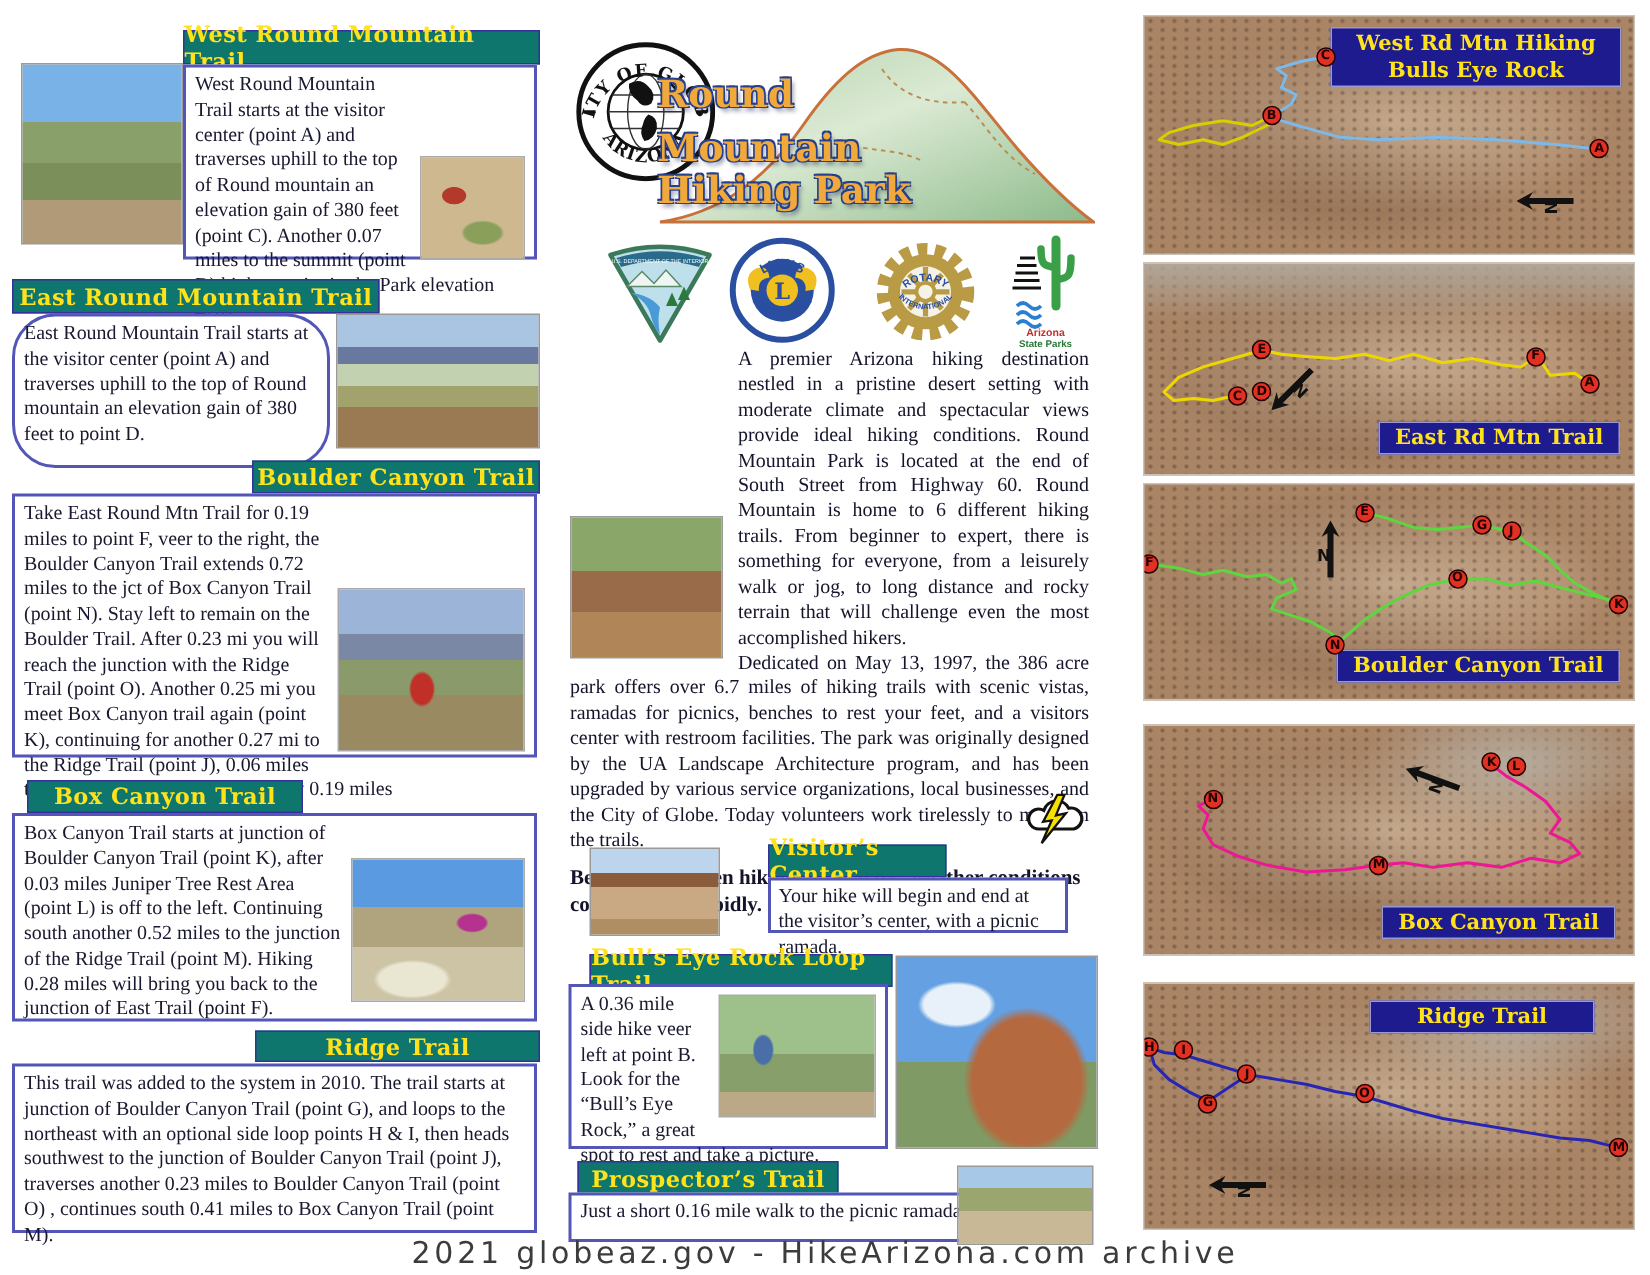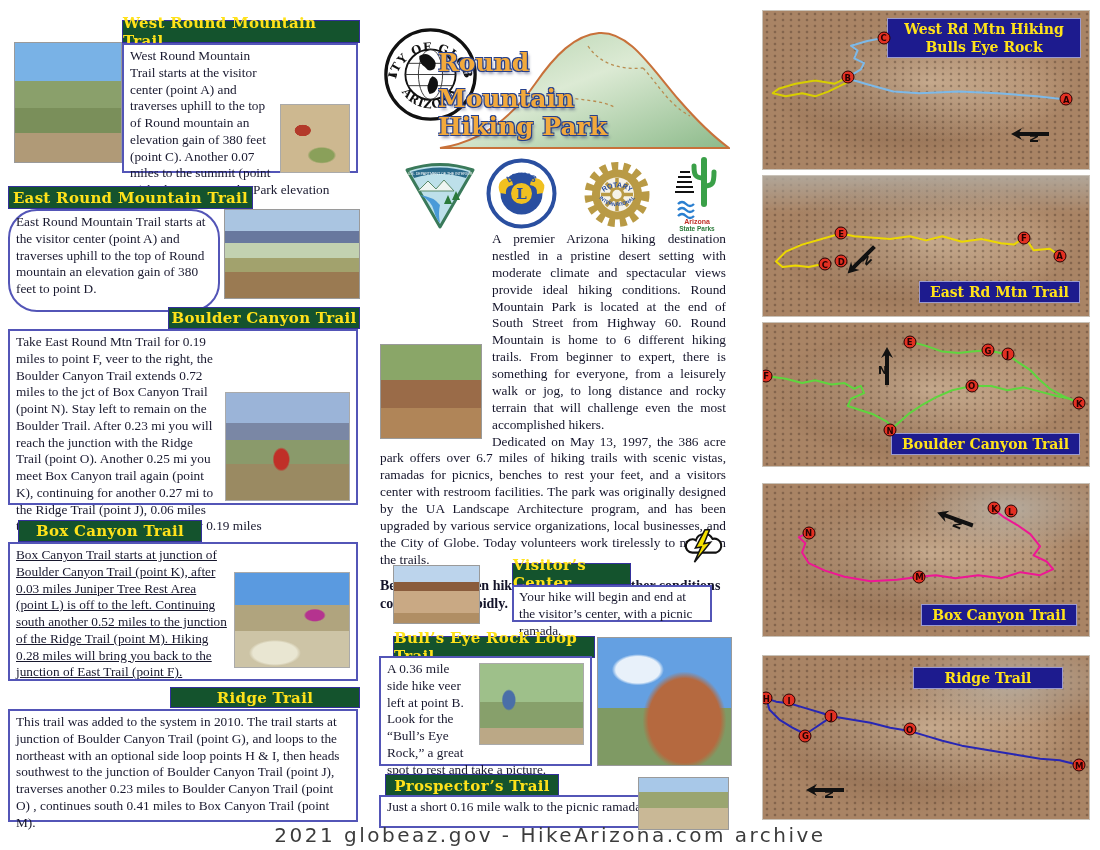--- a/index.html
+++ b/index.html
@@ -1,20 +1,20 @@
 <!DOCTYPE html>
 <html><head>
 <meta charset="utf-8">
 <style>
   html,body{margin:0;padding:0;background:#fff;}
   #page{position:relative;width:1100px;height:850px;background:#ffffff;overflow:hidden;
         font-family:"Liberation Serif",serif;color:#14142a;}
 
   
-  .bar{position:absolute;background:#14532d;border:1px solid #34309c;color:#ffe21a;
+  .bar{position:absolute;background:#0f766e;border:1px solid #34309c;color:#ffe21a;
        font-family:"DejaVu Serif",serif;font-weight:bold;font-size:15px;
        display:flex;align-items:center;justify-content:center;letter-spacing:.3px;}
   .tbox{position:absolute;background:#fff;border:2px solid #5355b7;padding:3px 6px;
         font-size:13.3px;line-height:1.26;color:#18182e;}
   .photo{position:absolute;border:1px solid #9a9a9a;}
   .inset{border:1px solid #aaa;}
   .fl-r{float:right;margin:0 0 4px 7px;}
   .fl-l{float:left;margin:0 10px 4px 0;}
 
   
@@ -106,21 +106,21 @@
     <span>Boulder Canyon Trail</span>
   </div>
   <div class="tbox" style="left:8px;top:329px;width:350px;height:176px;box-sizing:border-box;">
     <div class="photo inset ph-runner fl-r" style="position:static;width:123px;height:107px;margin-top:58px;"></div>
     <span>Take East Round Mtn Trail for 0.19 miles to point F, veer to the right, the Boulder Canyon Trail extends 0.72 miles to the jct of Box Canyon Trail (point N).  Stay left to remain on the Boulder Trail.  After 0.23 mi you will reach the junction with the Ridge Trail (point O).  Another 0.25 mi you meet Box Canyon trail again (point K), continuing for another 0.27 mi to the Ridge Trail (point J), 0.06 miles to Ridge Trail (point G) and finally 0.19 miles</span>
   </div>
 
   <div class="bar" style="left:18px;top:520px;width:182px;height:20px;">
     <span>Box Canyon Trail</span>
   </div>
-  <div class="tbox" style="left:8px;top:542px;width:350px;height:139px;box-sizing:border-box;text-decoration:underline;">
+  <div class="tbox" style="left:8px;top:542px;width:350px;height:139px;box-sizing:border-box;">
     <div class="photo inset ph-flowers fl-r" style="position:static;width:114px;height:94px;margin-top:25px;"></div>
     <span>Box Canyon Trail starts at junction of Boulder Canyon Trail (point K), after 0.03 miles Juniper Tree Rest Area (point L) is off to the left.  Continuing south another 0.52 miles to the junction of the Ridge Trail (point M).  Hiking 0.28 miles will bring you back to the junction of East Trail (point F).</span>
   </div>
 
   <div class="bar" style="left:170px;top:687px;width:188px;height:19px;">
     <span>Ridge Trail</span>
   </div>
   <div class="tbox" style="left:8px;top:709px;width:350px;height:113px;box-sizing:border-box;">
     <span>This trail was added to the system in 2010.  The trail starts at junction of Boulder Canyon Trail (point G), and loops to the northeast with an optional side loop points H &amp; I, then heads southwest to the junction of Boulder Canyon Trail (point J), traverses another 0.23 miles to Boulder Canyon Trail (point O) , continues south 0.41 miles to Box Canyon Trail (point M).</span>
   </div>

